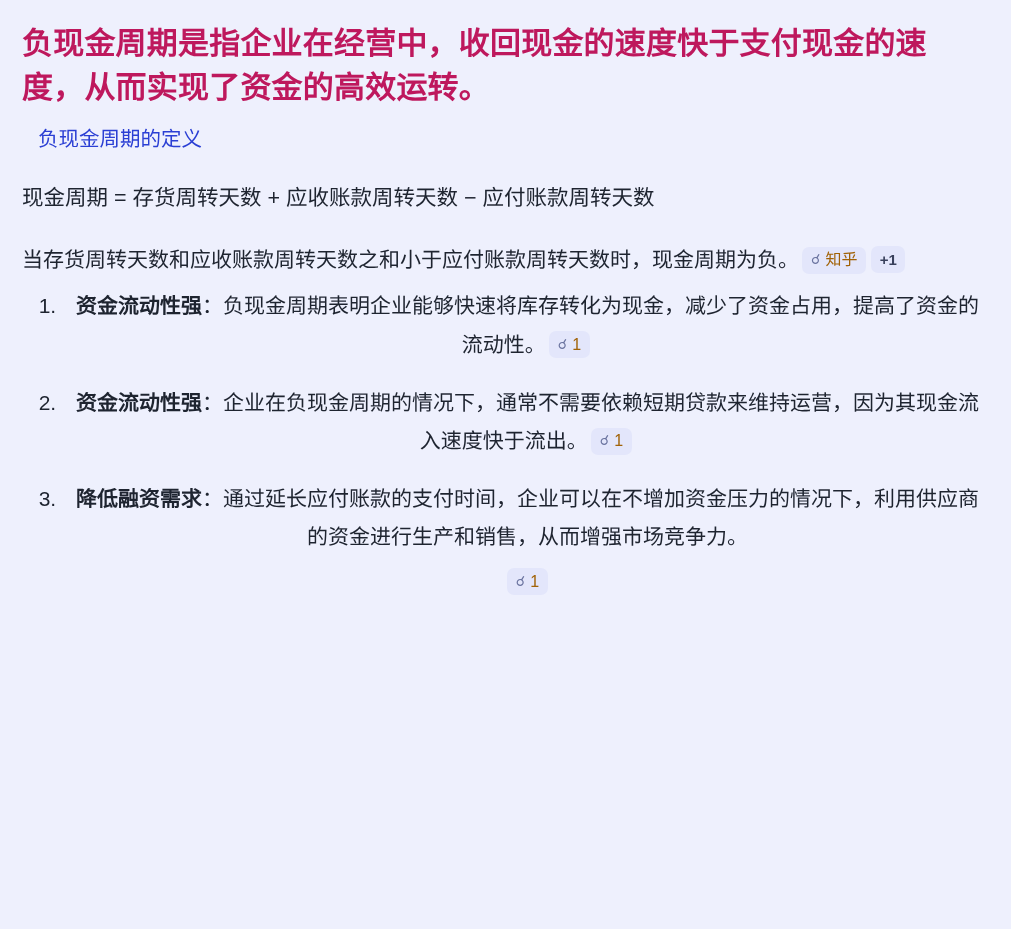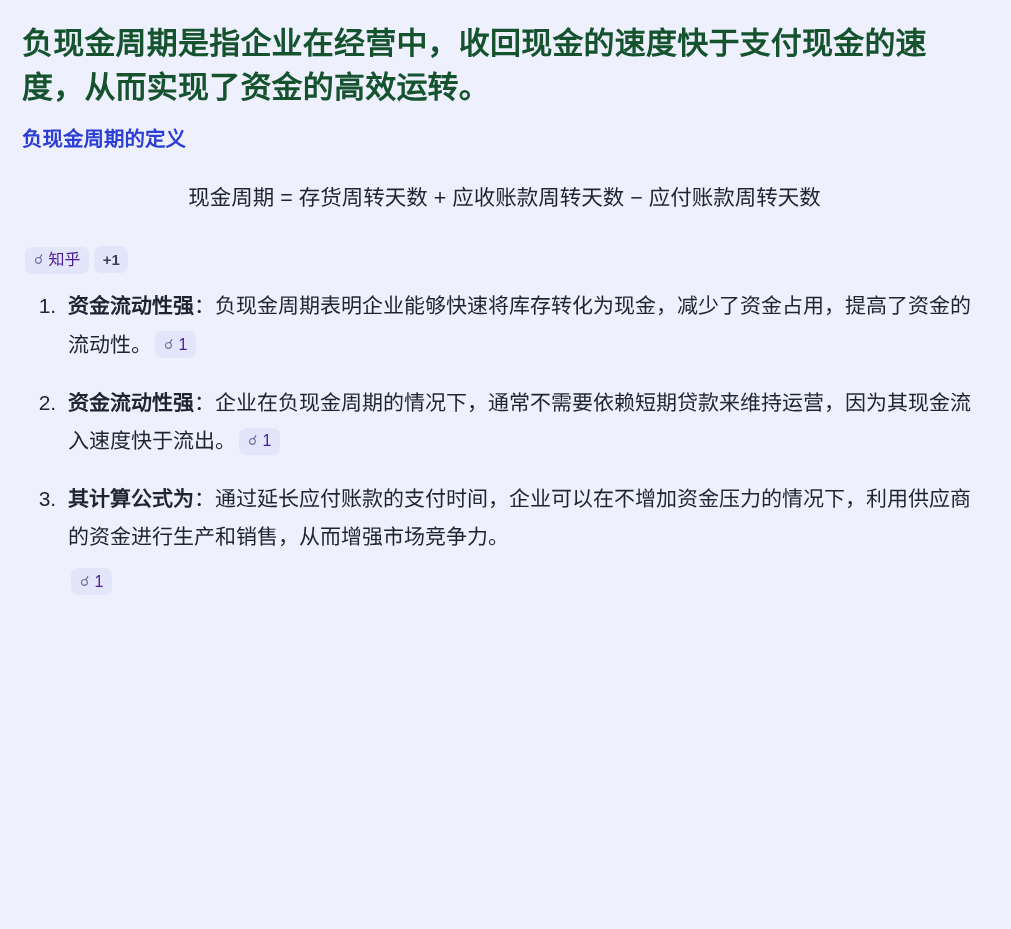--- a/index.html
+++ b/index.html
@@ -18,58 +18,58 @@
   .page {
     box-sizing: border-box;
     width: 1011px;
     padding: 22px 24px 20px 22px;
   }
   .doc-title {
     margin: 0 0 8px 0;
     font-size: 31px;
     line-height: 1.42;
     font-weight: bold;
-    color: #14532d;
+    color: #be185d;
     letter-spacing: 0.2px;
   }
   h2.section-heading {
-    margin: 14px 0 6px 0;
+    margin: 14px 0 6px 16px;
     font-size: 20.5px;
     line-height: 1.5;
-    font-weight: bold;
+    font-weight: normal;
     color: #2b3fd4;
   }
   h2.section-heading.spaced {
     margin-top: 42px;
     margin-bottom: 14px;
   }
   p.body-text {
     margin: 6px 0 0 0;
     font-size: 21px;
     line-height: 1.82;
     color: #1e2430;
   }
   .formula {
     margin: 26px 0 26px 0;
-    text-align: center;
     font-size: 21.5px;
     line-height: 1.6;
     color: #1e2430;
   }
   ol.benefits {
     margin: 8px 0 0 0;
     padding: 0 0 0 40px;
     list-style: decimal;
   }
   ol.benefits > li {
     font-size: 21px;
     line-height: 1.82;
     margin: 0 0 20px 0;
     padding-left: 6px;
     color: #1e2430;
+    text-align: center;
   }
   ol.benefits > li::marker {
     color: #1e2430;
   }
   .bold-lead {
     font-weight: bold;
   }
   
   .cite {
     display: inline-flex;
@@ -90,21 +90,21 @@
     cursor: pointer;
   }
   .cite .link-glyph {
     display: inline-block;
     font-size: 14px;
     color: #6b74a0;
     transform: translateY(-1px);
   }
   .cite .cite-label {
     font-size: 16px;
-    color: #4c1d95;
+    color: #a16207;
   }
   .cite-plus {
     display: inline-flex;
     align-items: center;
     justify-content: center;
     box-sizing: border-box;
     height: 27px;
     min-width: 34px;
     padding: 0 8px;
     margin: 0 2px;
@@ -127,41 +127,41 @@
 
 <div class="page">
 
   <h1 class="doc-title">负现金周期是指企业在经营中，收回现金的速度快于支付现金的速度，从而实现了资金的高效运转。</h1>
 
   <h2 class="section-heading">负现金周期的定义</h2>
 
 
   <div class="formula">现金周期 = 存货周转天数 + 应收账款周转天数 − 应付账款周转天数</div>
 
-  <p class="body-text"><span class="nowrap"><a class="cite" href="#">
+  <p class="body-text"><span>当存货周转天数和应收账款周转天数之和小于应付账款周转天数时，现金周期为负。</span><span class="nowrap"><a class="cite" href="#">
           <span class="link-glyph">☌</span>
           <span class="cite-label">知乎</span>
         </a><span class="cite-plus">+1</span></span></p>
 
 
   <ol class="benefits">
     <li>
       <span class="bold-lead">资金流动性强</span><span>：</span><span>负现金周期表明企业能够快速将库存转化为现金，减少了资金占用，提高了资金的流动性。</span><a class="cite" href="#">
           <span class="link-glyph">☌</span>
           <span class="cite-label">1</span>
         </a>
     </li>
     <li>
       <span class="bold-lead">资金流动性强</span><span>：</span><span>企业在负现金周期的情况下，通常不需要依赖短期贷款来维持运营，因为其现金流入速度快于流出。</span><a class="cite" href="#">
           <span class="link-glyph">☌</span>
           <span class="cite-label">1</span>
         </a>
     </li>
     <li>
-      <span class="bold-lead">其计算公式为</span><span>：</span><span>通过延长应付账款的支付时间，企业可以在不增加资金压力的情况下，利用供应商的资金进行生产和销售，从而增强市场竞争力。</span>
+      <span class="bold-lead">降低融资需求</span><span>：</span><span>通过延长应付账款的支付时间，企业可以在不增加资金压力的情况下，利用供应商的资金进行生产和销售，从而增强市场竞争力。</span>
       <div class="cite-row"><a class="cite" href="#">
             <span class="link-glyph">☌</span>
             <span class="cite-label">1</span>
           </a></div>
     </li>
   </ol>
 
 </div>
 
 </body></html>

